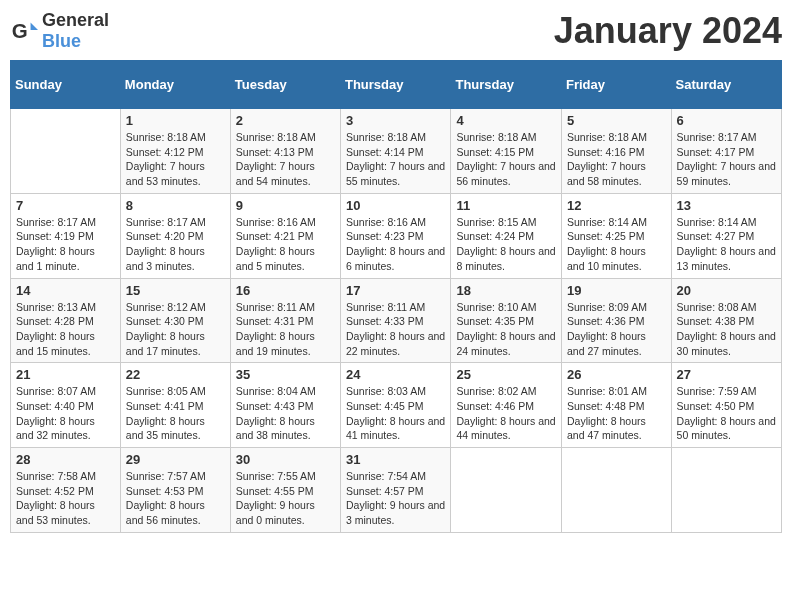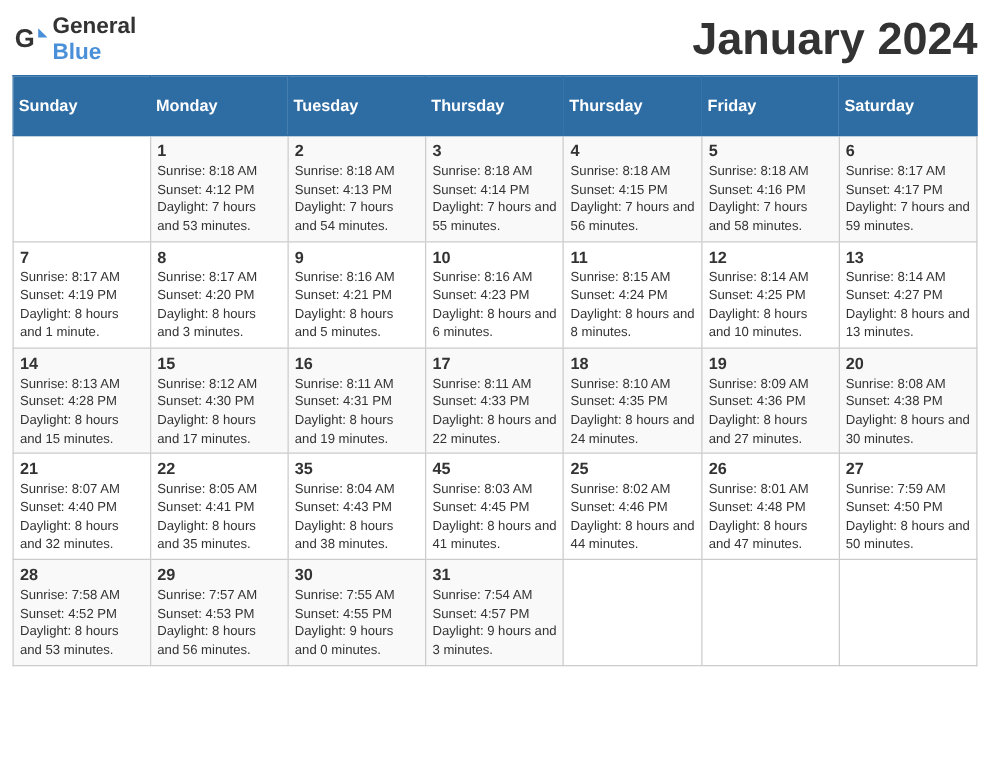--- a/index.html
+++ b/index.html
@@ -216,21 +216,21 @@
         </td>
         <td>
           <span class="day-number">22</span>
           <span class="day-info">Sunrise: 8:05 AM<br>Sunset: 4:41 PM<br>Daylight: 8 hours and 35 minutes.</span>
         </td>
         <td>
           <span class="day-number">35</span>
           <span class="day-info">Sunrise: 8:04 AM<br>Sunset: 4:43 PM<br>Daylight: 8 hours and 38 minutes.</span>
         </td>
         <td>
-          <span class="day-number">45</span>
+          <span class="day-number">24</span>
           <span class="day-info">Sunrise: 8:03 AM<br>Sunset: 4:45 PM<br>Daylight: 8 hours and 41 minutes.</span>
         </td>
         <td>
           <span class="day-number">25</span>
           <span class="day-info">Sunrise: 8:02 AM<br>Sunset: 4:46 PM<br>Daylight: 8 hours and 44 minutes.</span>
         </td>
         <td>
           <span class="day-number">26</span>
           <span class="day-info">Sunrise: 8:01 AM<br>Sunset: 4:48 PM<br>Daylight: 8 hours and 47 minutes.</span>
         </td>

